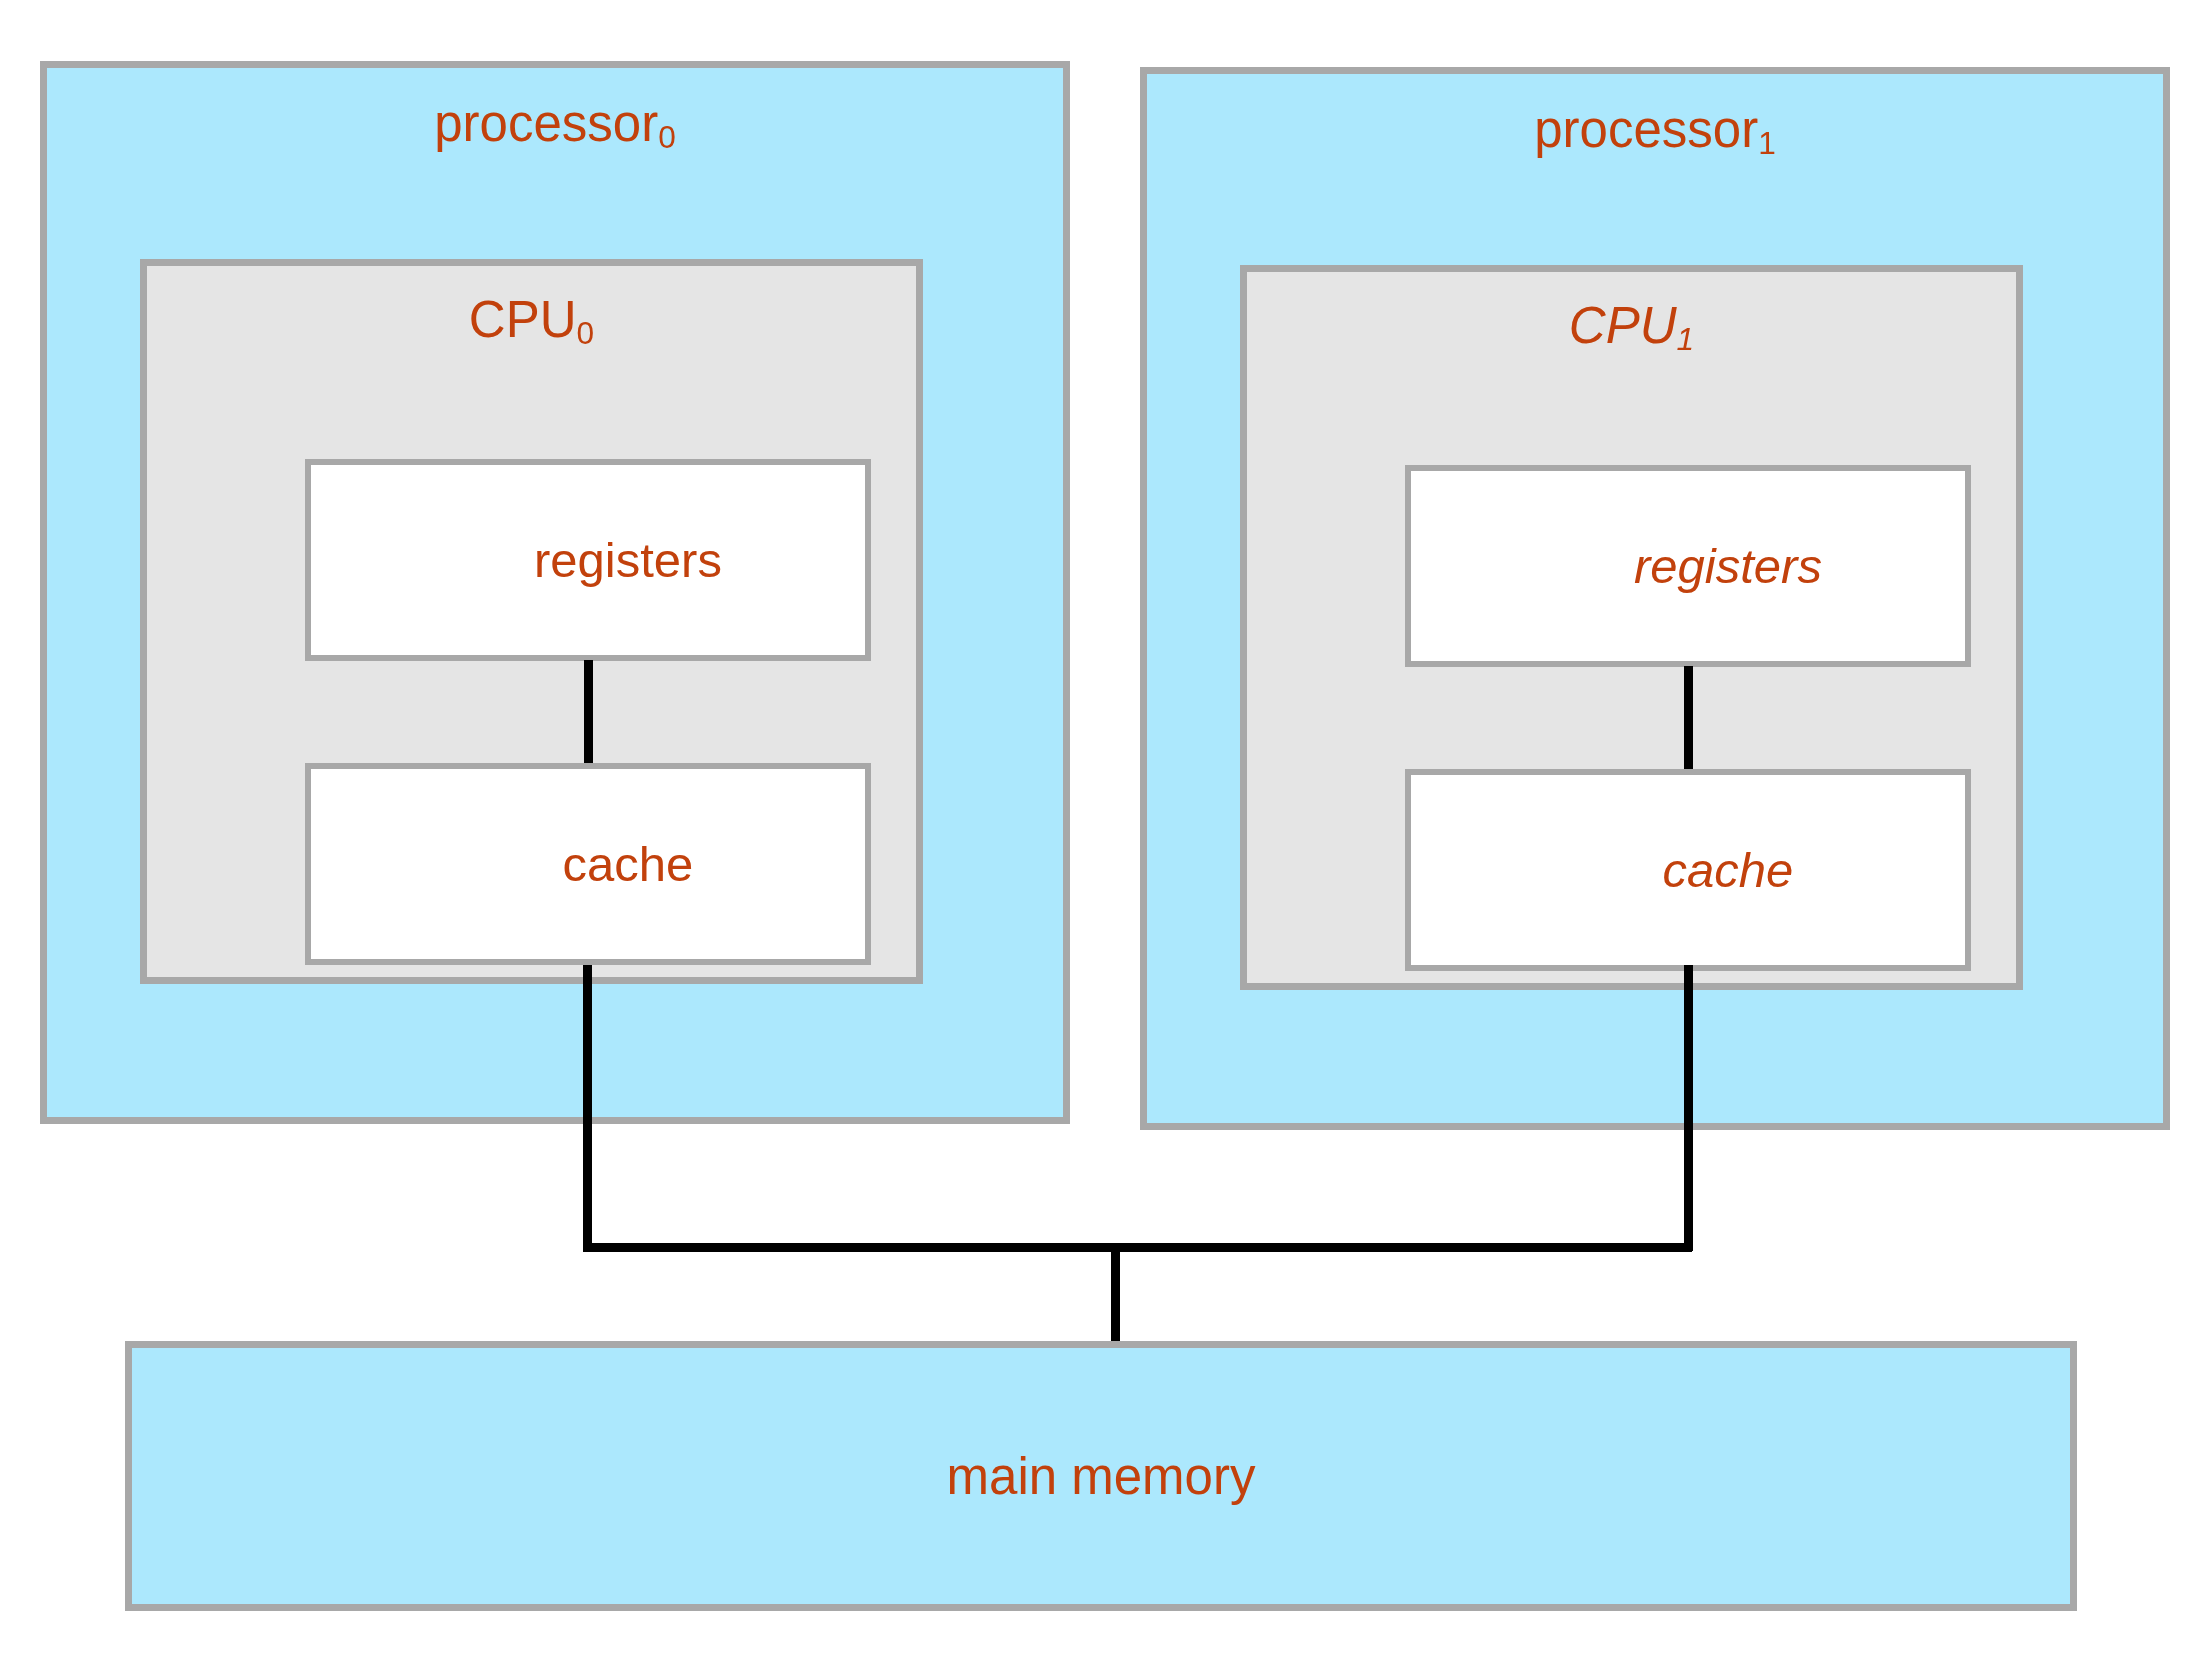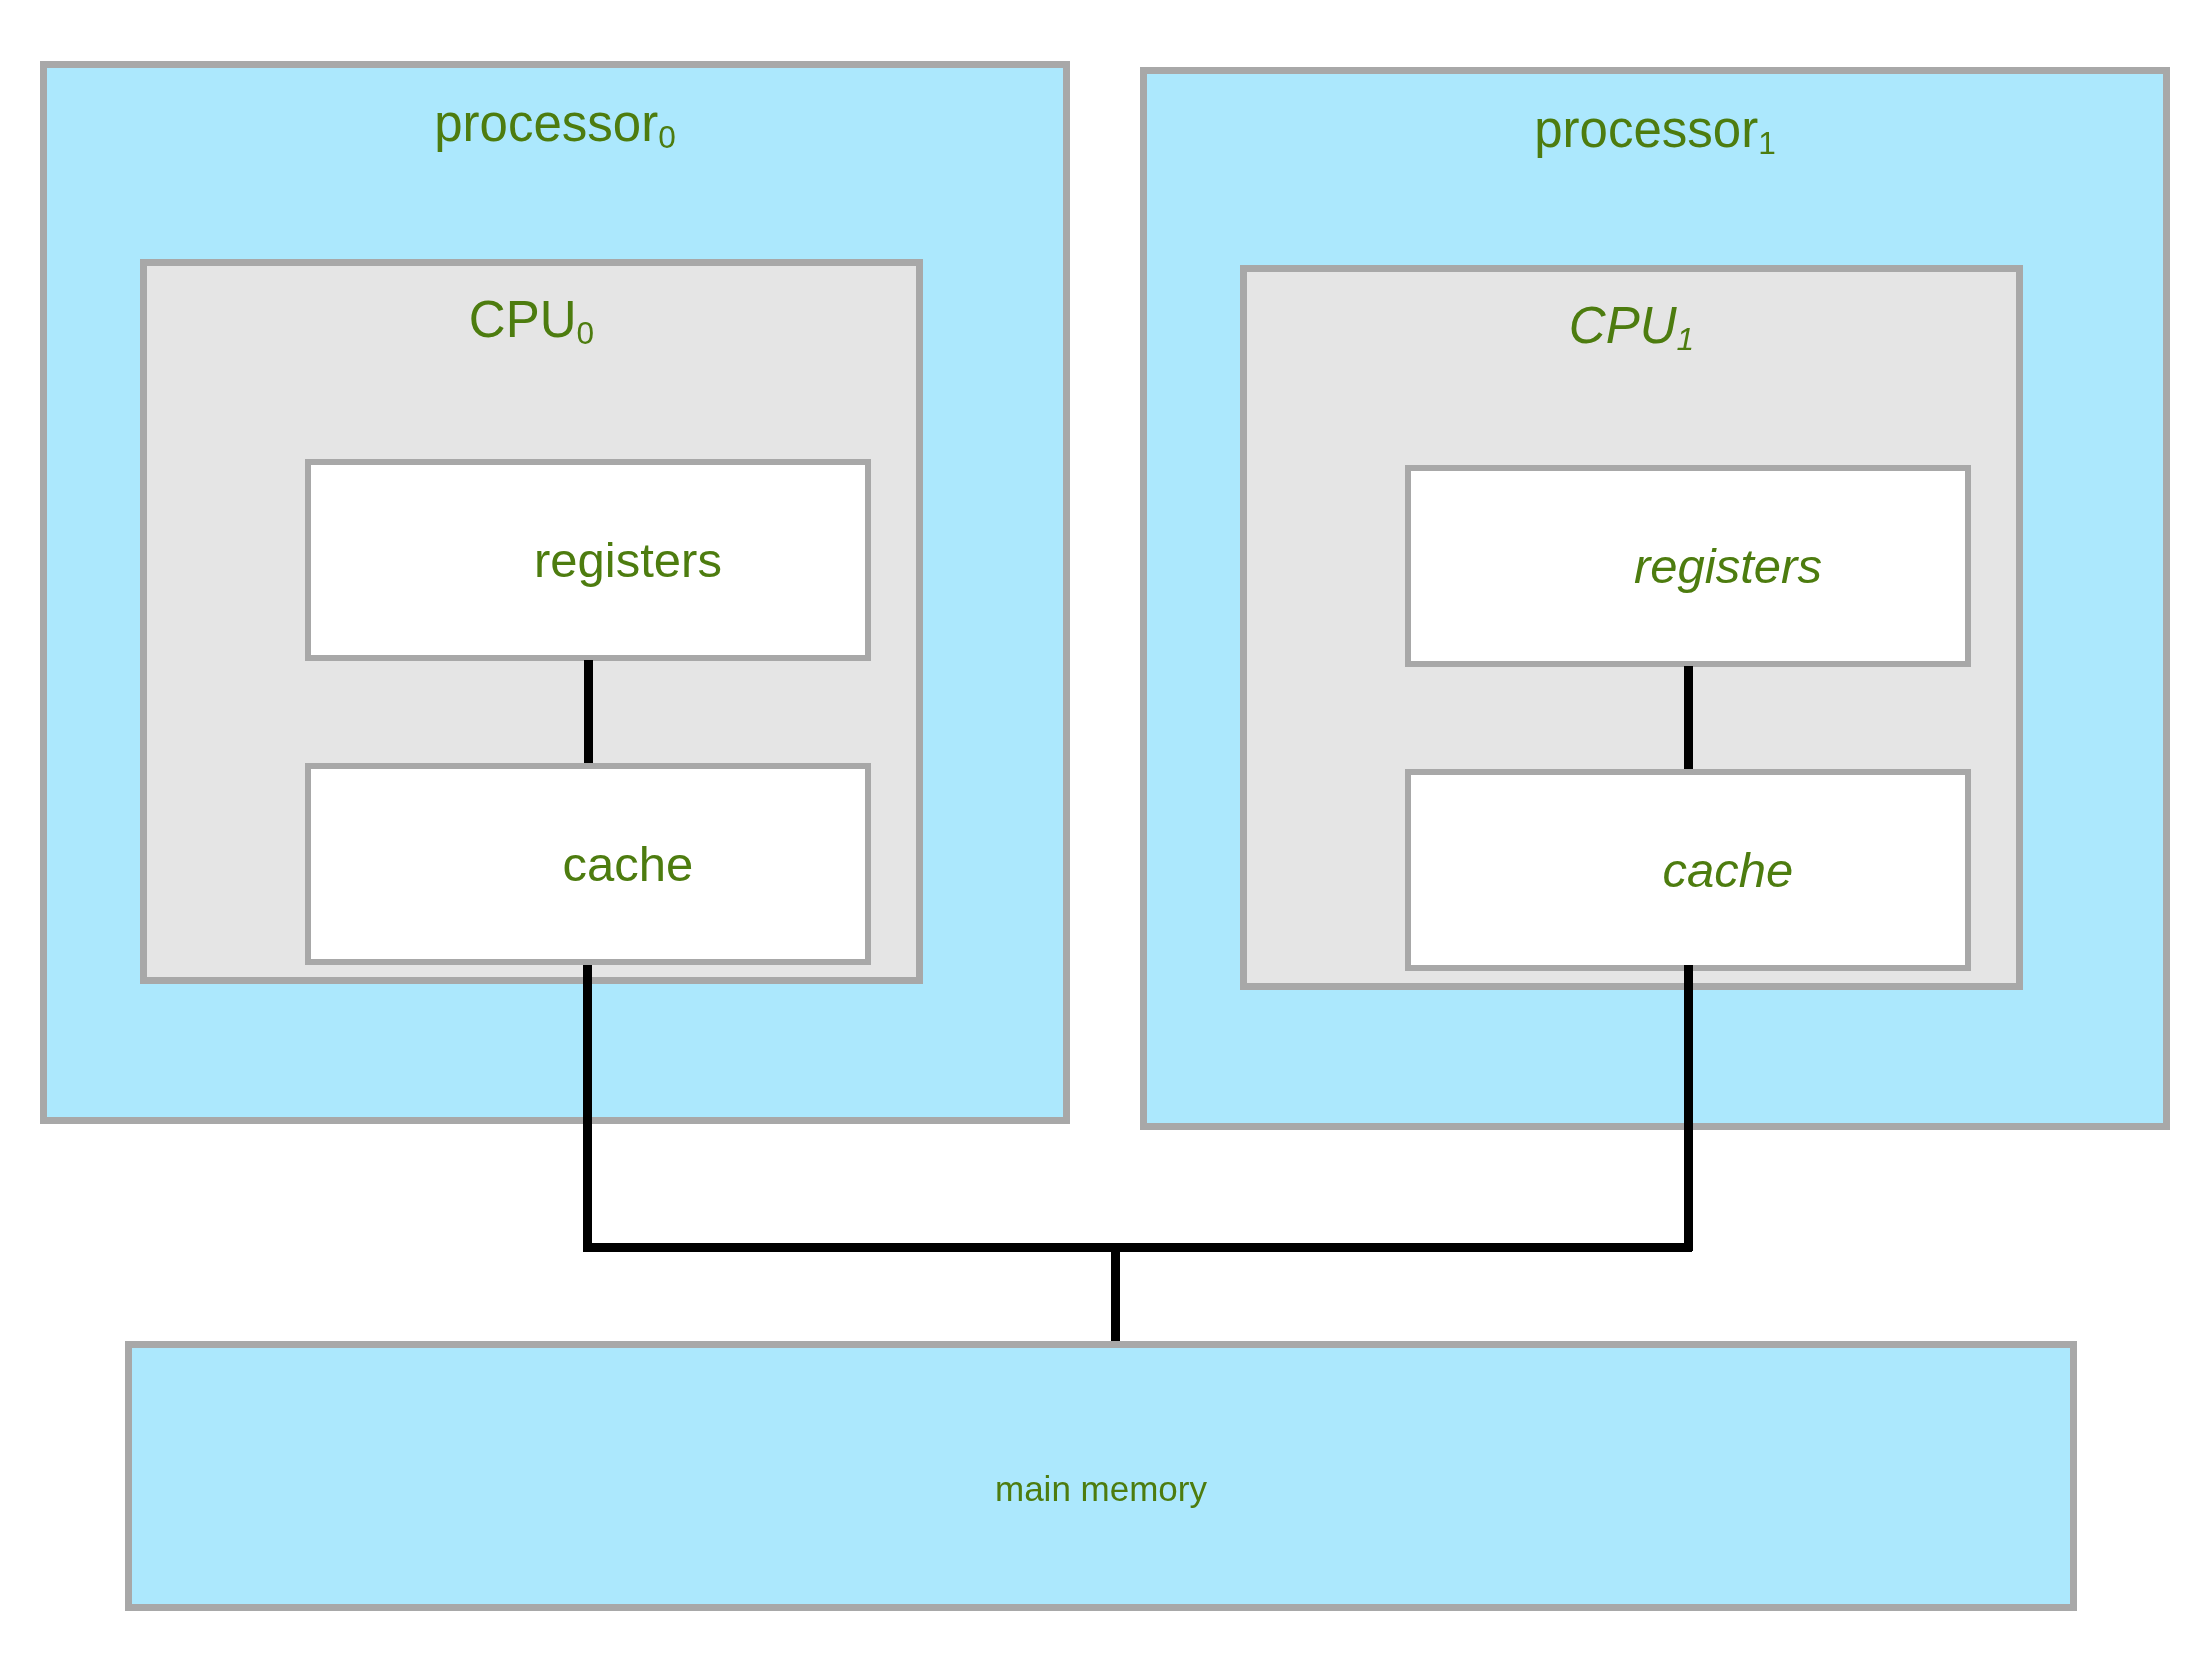--- a/index.html
+++ b/index.html
@@ -41,43 +41,42 @@
     background: #ace8fd;
     border-width: 7.3px;
   }
 
   
   .label {
     position: absolute;
     width: 100%;
     left: 0;
     text-align: center;
-    color: #4d7c0f;
+    color: #c2410c;
     white-space: nowrap;
     line-height: 1;
   }
   .proc-label {
     top: 30px;
     font-size: 51px;
   }
   .cpu-label {
     top: 28px;
     font-size: 51px;
   }
   .unit-label {
     top: 50%;
     transform: translateY(-50%);
     font-size: 49px;
     margin-left: 40px;
   }
   .mem-label {
     top: 50%;
     transform: translateY(-50%);
-    font-size: 35px;
-    margin-top: 12px;
+    font-size: 51px;
   }
   .sub {
     font-size: 0.62em;
     vertical-align: baseline;
     position: relative;
     top: 0.22em;
   }
 
   
   .wire {

